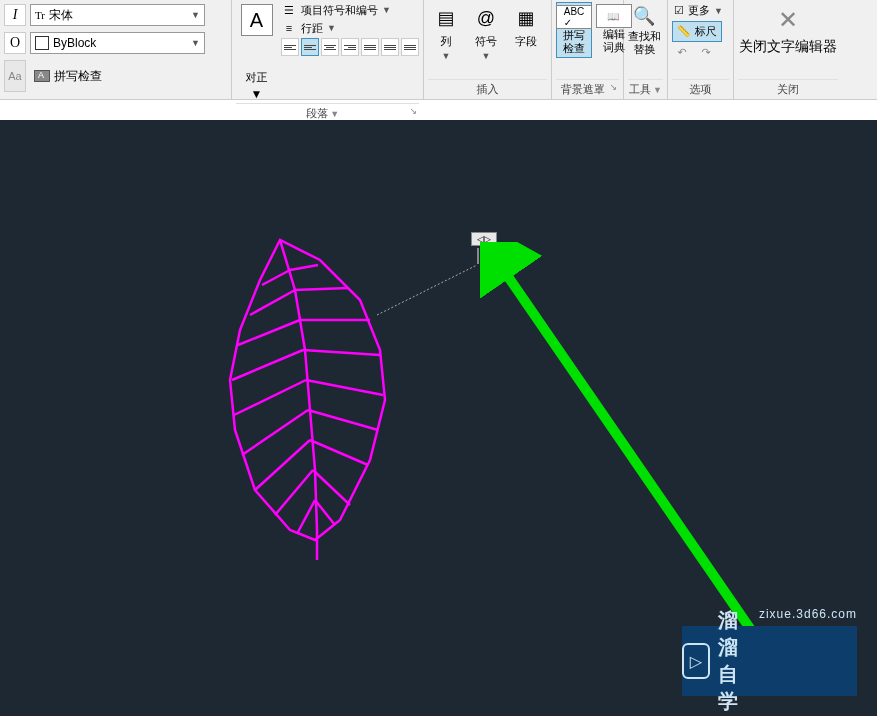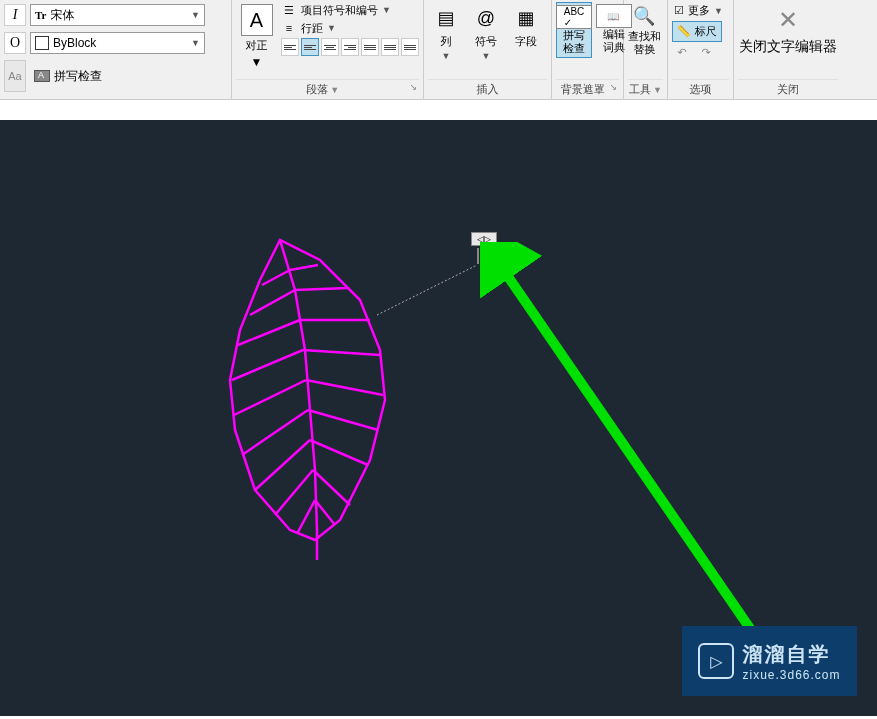--- a/index.html
+++ b/index.html
@@ -12,33 +12,33 @@
     .ribbon-group-content { flex: 1; display: flex; align-items: flex-start; gap: 4px; }
     
     
     .format-group { width: 232px; }
     .format-row { display: flex; align-items: center; gap: 4px; margin: 2px 0; }
     .sq-btn { width: 22px; height: 22px; border: 1px solid #ccc; background: #fff; display: flex; align-items: center; justify-content: center; font-family: serif; font-style: italic; font-size: 14px; cursor: pointer; }
     .sq-btn.o-btn { font-style: normal; }
     .dropdown { border: 1px solid #999; background: #fff; height: 22px; display: flex; align-items: center; padding: 0 4px; width: 175px; cursor: pointer; justify-content: space-between; }
     .dropdown .dd-text { display: flex; align-items: center; gap: 4px; }
     .dropdown .dd-arrow { font-size: 9px; color: #555; }
-    .tt-icon { font-family: serif; font-size: 11px; font-weight: bold; }
+    .tt-icon { font-family: serif; font-size: 11px; font-weight: normal; }
     .swatch { width: 14px; height: 14px; border: 1px solid #333; background: #fff; }
     .small-btn { width: 22px; height: 32px; border: 1px solid #ccc; background: #e8e8e8; display: flex; align-items: center; justify-content: center; font-size: 11px; cursor: pointer; color: #888; }
     .bg-mask-btn { display: flex; align-items: center; gap: 4px; padding: 2px 4px; cursor: pointer; }
     .bg-mask-icon { width: 16px; height: 12px; background: #888; border: 1px solid #555; position: relative; }
     .bg-mask-icon::after { content: 'A'; position: absolute; color: #fff; font-size: 9px; left: 3px; top: -1px; }
     
     
     .paragraph-group { width: 192px; }
     .para-content { display: flex; gap: 4px; }
     .big-btn { width: 44px; display: flex; flex-direction: column; align-items: center; gap: 2px; padding: 2px; cursor: pointer; }
     .big-btn-icon { width: 32px; height: 32px; border: 1px solid #888; display: flex; align-items: center; justify-content: center; font-size: 20px; background: #fff; }
-    .big-btn-label { font-size: 11px; text-align: center; }
+    .big-btn-label { font-size: 11px; text-align: center; margin-top: 32px; }
     .para-right { display: flex; flex-direction: column; gap: 2px; }
     .para-row { display: flex; align-items: center; gap: 4px; font-size: 11px; cursor: pointer; }
     .para-row .mini-icon { width: 16px; height: 16px; display: flex; align-items: center; justify-content: center; }
     .para-row .dd-arrow { font-size: 9px; color: #555; }
     .align-row { display: flex; gap: 2px; }
     .align-btn { width: 18px; height: 18px; border: 1px solid #ccc; background: #fff; cursor: pointer; display: flex; align-items: center; justify-content: center; }
     .align-btn.active { background: #c0e0f0; border-color: #4090c0; }
     .align-lines { display: flex; flex-direction: column; gap: 1px; width: 12px; }
     .align-lines span { height: 1px; background: #444; display: block; }
     
@@ -90,21 +90,21 @@
     
     
     .leaf { position: absolute; left: 220px; top: 110px; }
     
     
     .green-arrow { position: absolute; left: 480px; top: 122px; }
     
     
     .logo { position: absolute; right: 20px; bottom: 20px; width: 175px; height: 70px; background: #0d3e6b; display: flex; align-items: center; justify-content: center; gap: 8px; color: #cde4f5; }
     .logo-icon { width: 36px; height: 36px; border: 2px solid #cde4f5; border-radius: 6px; display: flex; align-items: center; justify-content: center; font-size: 16px; }
-    .logo-text { display: flex; flex-direction: column; }
+    .logo-text { display: flex; flex-direction: row; }
     .logo-cn { font-size: 20px; font-weight: bold; letter-spacing: 2px; }
     .logo-en { font-size: 12px; letter-spacing: 1px; }
     
     .dialog-arrow { float: right; font-size: 9px; color: #888; margin-right: 2px; }
   </style>
 </head>
 <body>
 
 <div class="ribbon">
 

